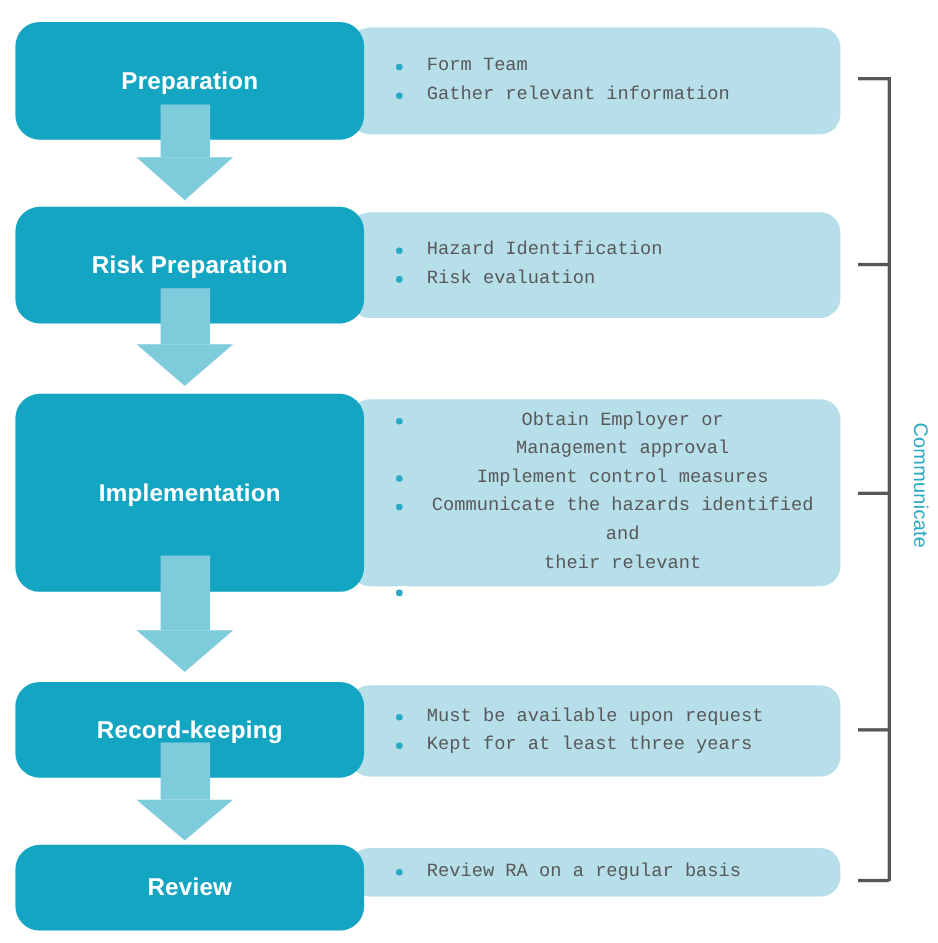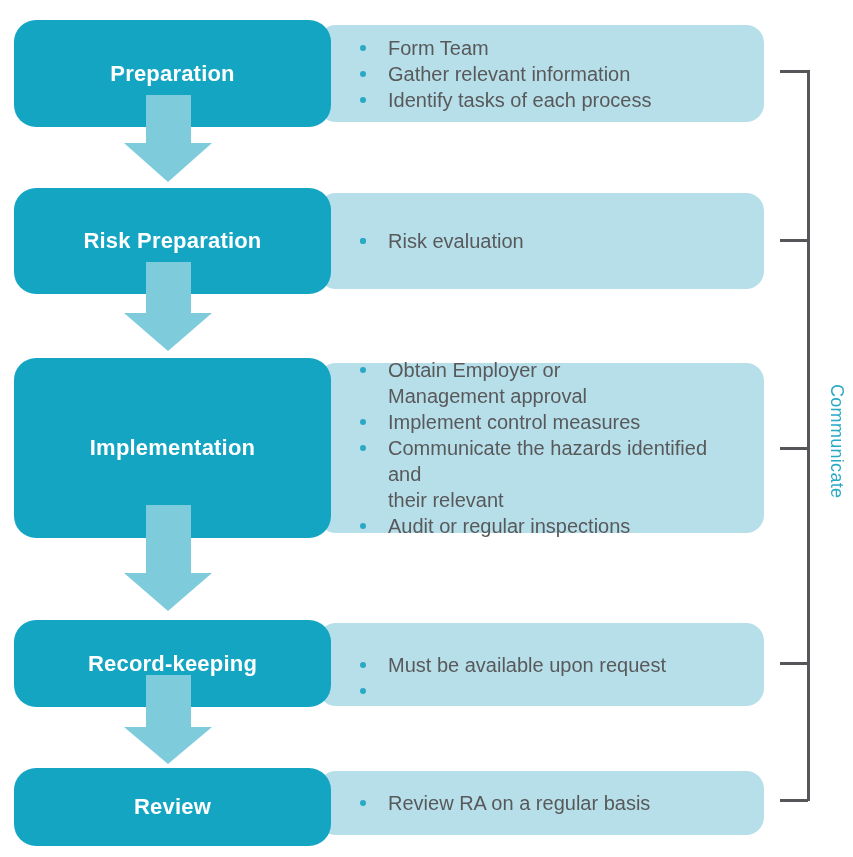--- a/index.html
+++ b/index.html
@@ -25,21 +25,21 @@
     border-radius:22px;z-index:2;display:flex;align-items:center;justify-content:center;
   }
   .stage-label{
     color:var(--stagetext);font-size:22px;font-weight:bold;letter-spacing:.2px;
   }
   ul.bullets{
     list-style:none;margin:0;padding:0 20px 0 42px;width:100%;box-sizing:border-box;
   }
   ul.bullets li{
     position:relative;padding-left:28px;color:var(--graytext);
-    font-size:20px;line-height:26px;white-space:pre-line;
+    font-size:17px;line-height:26px;white-space:pre-line;font-family:Liberation Mono, monospace;
   }
   ul.bullets li .dot{
     position:absolute;left:0;top:10px;width:6px;height:6px;border-radius:50%;
     background:var(--side);
   }
   .arrow-stem{
     position:absolute;left:146px;width:45px;background:var(--arrow);z-index:3;
   }
   .arrow-head{
     position:absolute;left:124px;width:0;height:0;z-index:3;
@@ -62,74 +62,73 @@
 </head>
 <body>
 
 <div class="canvas">
   <div id="stages-root">
   <div>
     <div class="detail-box" style="top: 25px; height: 97px;">
       <ul class="bullets">
             <li><span class="dot"></span><span>Form Team</span></li>
             <li><span class="dot"></span><span>Gather relevant information</span></li>
-            <li><span class="dot"></span><span>Identify tasks of each process</span></li>
           </ul>
     </div>
     <div class="stage-box" style="top: 20px; height: 107px;">
       <div class="stage-label">Preparation</div>
     </div>
   </div>
 <div class="arrow-stem" style="top: 95px; height: 48px;"></div>
       <div class="arrow-head" style="top: 143px; border-top-width: 39px;"></div>
   <div>
     <div class="detail-box" style="top: 193px; height: 96px;">
       <ul class="bullets">
-            <li><span class="dot"></span></li>
+            <li><span class="dot"></span><span>Hazard Identification</span></li>
             <li><span class="dot"></span><span>Risk evaluation</span></li>
           </ul>
     </div>
     <div class="stage-box" style="top: 188px; height: 106px;">
       <div class="stage-label">Risk Preparation</div>
     </div>
   </div>
 <div class="arrow-stem" style="top: 262px; height: 51px;"></div>
       <div class="arrow-head" style="top: 313px; border-top-width: 38px;"></div>
   <div>
-    <div class="detail-box" style="top: 363px; height: 170px;">
+    <div class="detail-box" style="top: 363px; height: 170px; text-align: center;">
       <ul class="bullets">
             <li><span class="dot"></span><span>Obtain Employer or
 Management approval</span></li>
             <li><span class="dot"></span><span>Implement control measures</span></li>
             <li><span class="dot"></span><span>Communicate the hazards identified and
 their relevant</span></li>
-            <li><span class="dot"></span><span>Audit or regular inspections</span></li>
+            <li><span class="dot"></span></li>
           </ul>
     </div>
     <div class="stage-box" style="top: 358px; height: 180px;">
       <div class="stage-label">Implementation</div>
     </div>
   </div>
 <div class="arrow-stem" style="top: 505px; height: 68px;"></div>
       <div class="arrow-head" style="top: 573px; border-top-width: 38px;"></div>
   <div>
     <div class="detail-box" style="top: 623px; height: 83px;">
       <ul class="bullets">
             <li><span class="dot"></span><span>Must be available upon request</span></li>
-            <li><span class="dot"></span></li>
+            <li><span class="dot"></span><span>Kept for at least three years</span></li>
           </ul>
     </div>
     <div class="stage-box" style="top: 620px; height: 87px;">
       <div class="stage-label">Record-keeping</div>
     </div>
   </div>
 <div class="arrow-stem" style="top: 675px; height: 52px;"></div>
       <div class="arrow-head" style="top: 727px; border-top-width: 37px;"></div>
   <div>
-    <div class="detail-box" style="top: 771px; height: 64px;">
+    <div class="detail-box" style="top: 771px; height: 44px;">
       <ul class="bullets">
             <li><span class="dot"></span><span>Review RA on a regular basis</span></li>
           </ul>
     </div>
     <div class="stage-box" style="top: 768px; height: 78px;">
       <div class="stage-label">Review</div>
     </div>
   </div>
 </div>
 

